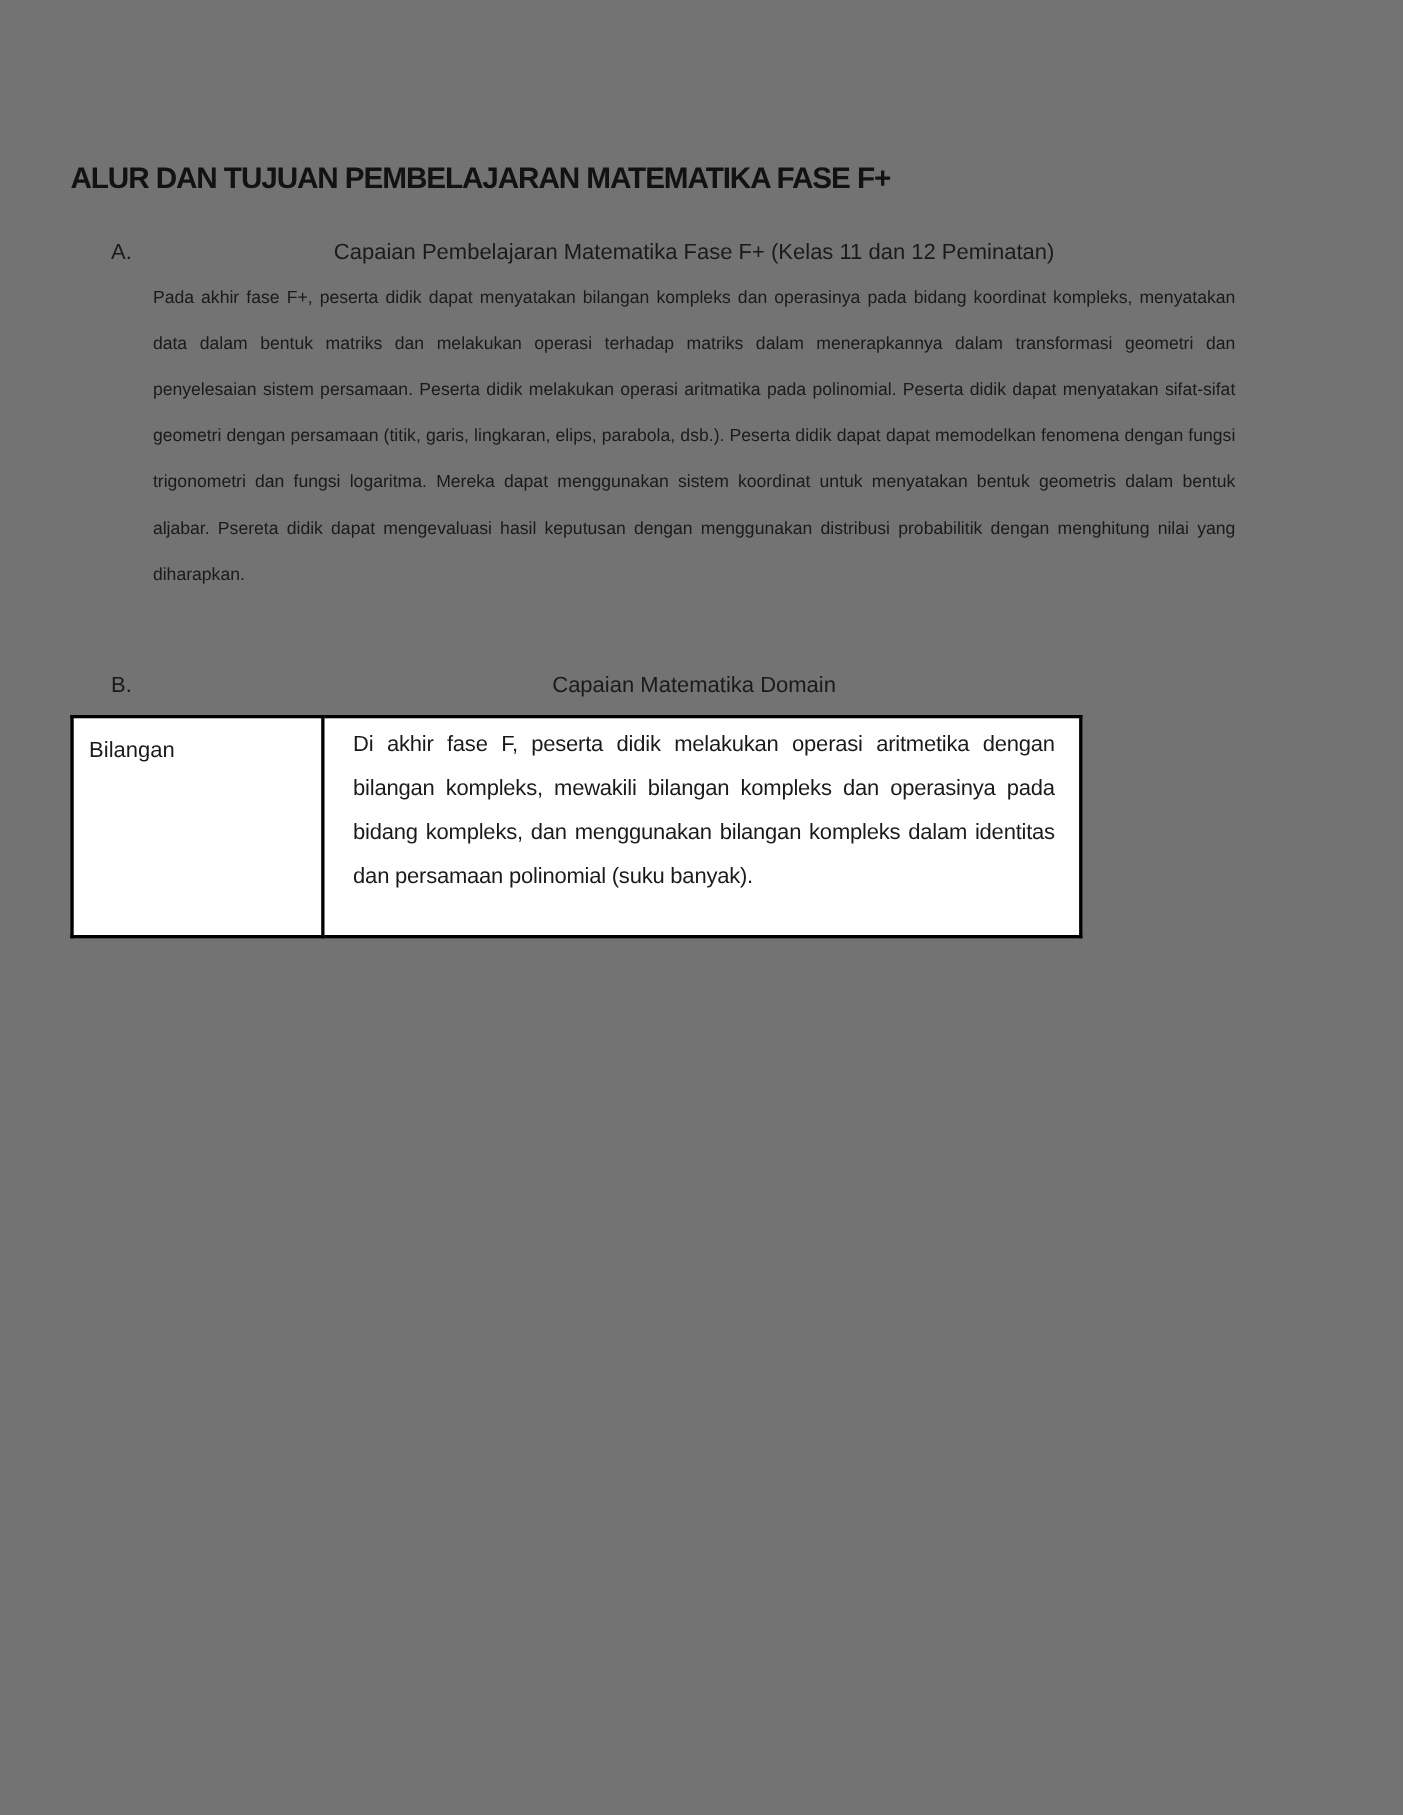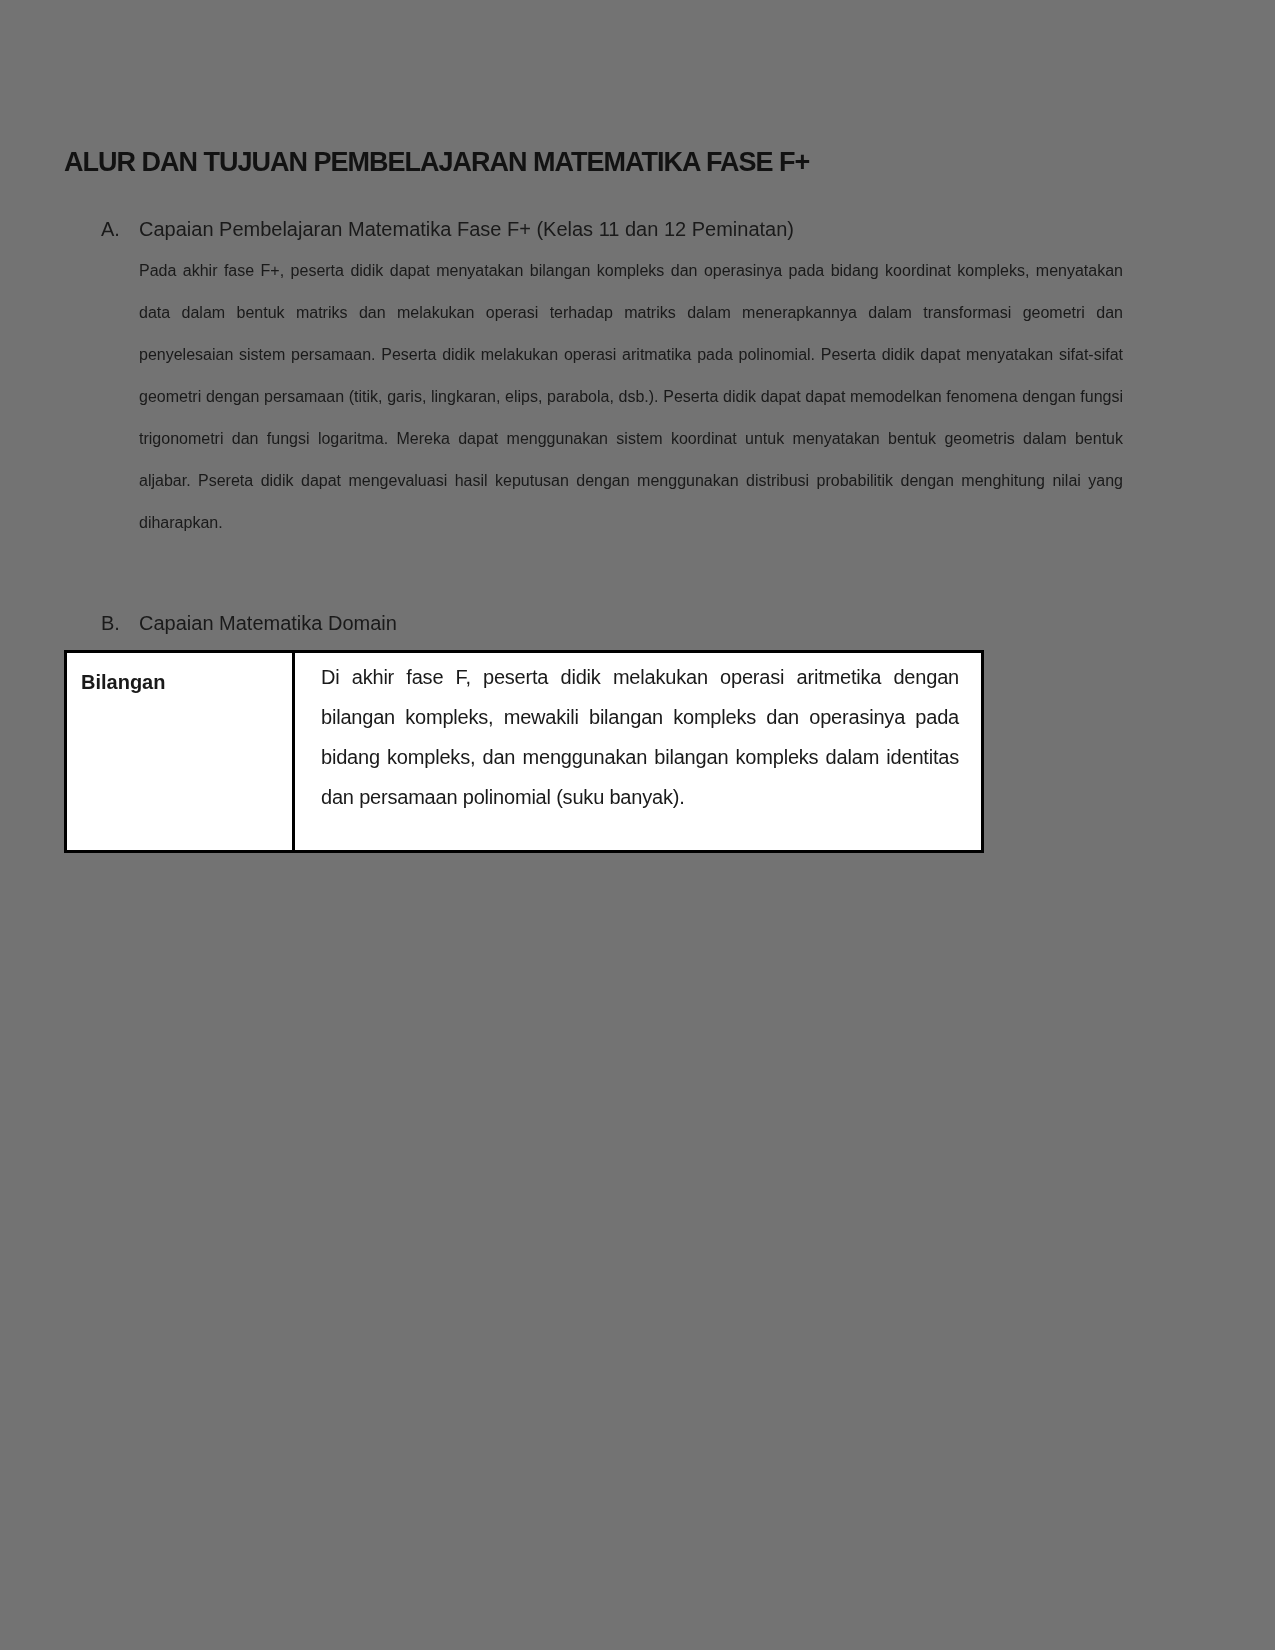--- a/index.html
+++ b/index.html
@@ -36,20 +36,21 @@
     flex: 0 0 38px;
     width: 38px;
     font-size: 20px;
     line-height: 42px;
   }
   .list-content { flex: 1; min-width: 0; }
 
   .section-heading {
     font-size: 20px;
     line-height: 42px;
+    text-align: center;
   }
 
   .body-par {
     margin: 0;
     font-size: 16px;
     line-height: 42px;
     text-align: justify;
   }
 
   .section-b { margin-top: 64px; }
@@ -62,21 +63,21 @@
     width: 920px;
     margin-top: 12px;
   }
   .domain-table td {
     border: 3px solid #000000;
     vertical-align: top;
     background: #ffffff;
   }
   .domain-cell {
     width: 228px;
-    font-weight: bold;
+    font-weight: normal;
     font-size: 20px;
     line-height: 30px;
     padding: 14px 12px 12px 14px;
   }
   .desc-cell {
     height: 200px;
     font-size: 20px;
     line-height: 40px;
     text-align: justify;
     letter-spacing: -0.2px;

